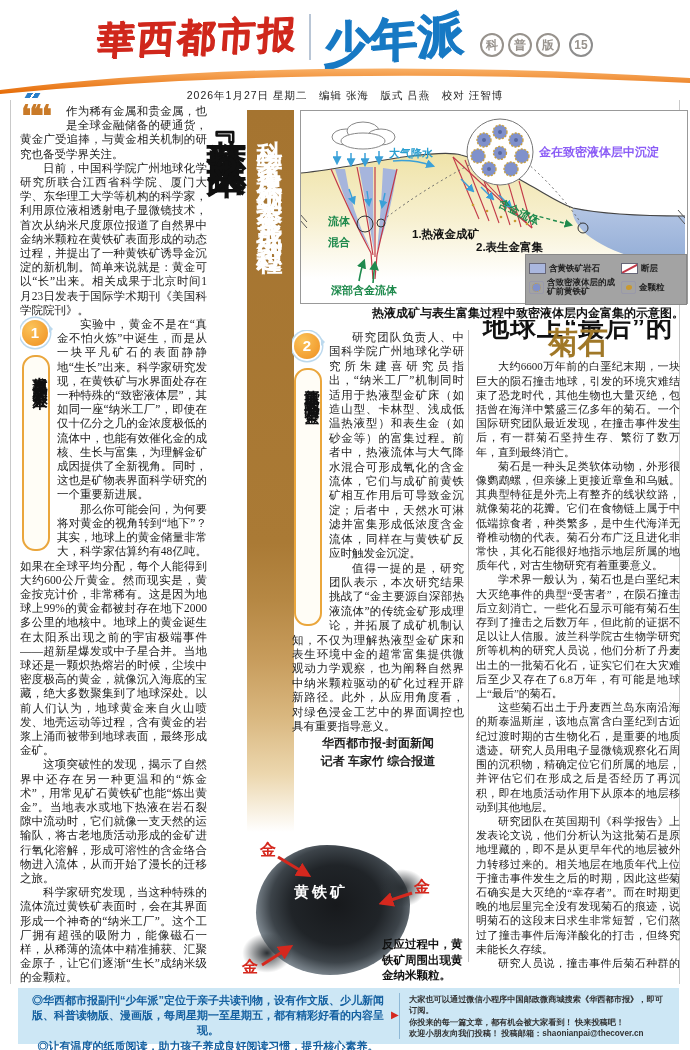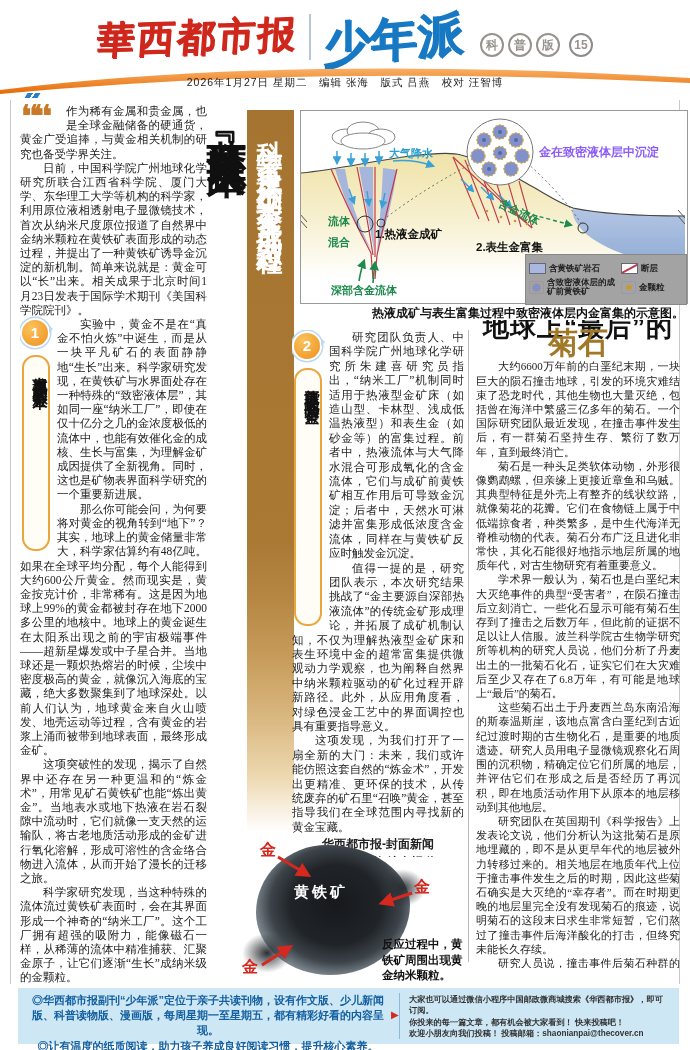--- a/index.html
+++ b/index.html
@@ -12,21 +12,21 @@
               transform:skewX(-6deg) rotate(-2deg);text-shadow:1px 1px 0 #d0271c;}
   .mast-divider{width:2px;height:46px;background:#b9c6d6;margin:0 2px 3px;}
   .edition-name{font-size:47px;font-weight:900;color:#1779c4;transform:rotate(-5deg) skewX(-5deg);
                 text-shadow:1.5px 1px 0 #1779c4;line-height:1;}
   .badges{display:flex;gap:4px;align-items:center;margin:0 0 6px 6px;}
   .badge{width:20px;height:20px;border:2px solid #97928c;border-radius:50%;color:#97928c;
          font-weight:700;font-size:12px;display:flex;align-items:center;justify-content:center;
          font-family:"Liberation Sans",sans-serif;background:#fff;}
   .badge.page-num{margin-left:5px;border-color:#8d8d8d;}
   .swoosh{position:absolute;top:52px;left:0;}
-  .dateline{position:absolute;top:76px;width:100%;text-align:center;font-size:10.5px;color:#222;
+  .dateline{position:absolute;top:89px;width:100%;text-align:center;font-size:10.5px;color:#222;
             font-family:"Liberation Sans",sans-serif;letter-spacing:1px;}
   .corner-mark{position:absolute;left:26px;top:93px;width:13px;height:5px;transform:skewX(-30deg);
                background:linear-gradient(90deg,#2a7fc9 42%,rgba(0,0,0,0) 42%,rgba(0,0,0,0) 58%,#2a7fc9 58%);}
   .edge-rule{position:absolute;top:100px;height:884px;width:1px;background:#c9c9c9;}
   .edge-rule.l{left:10px;} .edge-rule.r{left:679px;}
 
   
   .col{position:absolute;text-align:justify;overflow:hidden;}
   .col p{margin:0;text-indent:2em;}
   .left-col{left:20px;top:104px;width:187px;height:880px;font-size:11.5px;line-height:14.2px;}
@@ -60,21 +60,21 @@
   .headline-bar{position:absolute;left:247px;top:110px;width:47px;height:722px;display:flex;justify-content:center;
       background:linear-gradient(to bottom,#a57430 0%,#aa7a35 60%,#b68844 68%,#c79c5c 76%,#d9b77f 84%,#ecd7ae 92%,rgba(255,255,255,0) 100%);}
   .headline-bar span{writing-mode:vertical-rl;text-orientation:upright;color:#fff;font-size:26px;font-weight:700;
                      letter-spacing:7px;margin-top:10px;font-family:"Liberation Sans",sans-serif;}
 
   
   .diagram{position:absolute;left:300px;top:110px;width:386px;height:192px;border:1px solid #999;background:#fff;}
   .dlabel{position:absolute;font-family:"Liberation Sans",sans-serif;font-weight:700;white-space:nowrap;}
   .lab-precip{left:88px;top:35px;color:#2a9fd0;font-size:11px;}
   .lab-mix{left:27px;top:100px;color:#1f8a4d;font-size:11px;white-space:normal;width:26px;line-height:21px;}
-  .lab-hydro{left:74px;top:116px;color:#111;font-size:11.5px;}
+  .lab-hydro{left:74px;top:116px;color:#111;font-size:11.5px;padding-left:37px;}
   .lab-super{left:175px;top:129px;color:#111;font-size:11.5px;}
   .lab-goldfluid{left:196px;top:94px;color:#1f8a4d;font-size:11px;transform:rotate(27deg);}
   .lab-deep{left:30px;top:172px;color:#1f8a4d;font-size:11px;}
   .lab-inset{left:238px;top:33px;color:#8b5cf6;font-size:12px;}
   .legend{position:absolute;left:224px;top:143px;width:154px;height:45px;border:1px solid #888;background:#a3a3a3;
           display:grid;grid-template-columns:92px 56px;align-content:center;row-gap:4px;padding:2px 3px;
           font-family:"Liberation Sans",sans-serif;font-size:8.5px;font-weight:700;line-height:9px;}
   .lg{display:flex;align-items:center;gap:3px;}
   .sw{flex:0 0 auto;display:inline-block;}
   .sw-rock{width:15px;height:9px;background:#aab7de;border:1px solid #667;}
@@ -290,21 +290,20 @@
   </div>
   <div class="diagram-caption">热液成矿与表生富集过程中致密液体层内金富集的示意图。</div>
 
   <div class="col mid-col">
     <div class="rail">
       <div class="marker">2</div>
       <div class="vtitle s2">能更环保地『召唤』黄金</div>
     </div>
     <p>研究团队负责人、中国科学院广州地球化学研究所朱建喜研究员指出，“纳米工厂”机制同时适用于热液型金矿床（如造山型、卡林型、浅成低温热液型）和表生金（如砂金等）的富集过程。前者中，热液流体与大气降水混合可形成氧化的含金流体，它们与成矿前黄铁矿相互作用后可导致金沉淀；后者中，天然水可淋滤并富集形成低浓度含金流体，同样在与黄铁矿反应时触发金沉淀。</p>
     <p>值得一提的是，研究团队表示，本次研究结果挑战了“金主要源自深部热液流体”的传统金矿形成理论，并拓展了成矿机制认知，不仅为理解热液型金矿床和表生环境中金的超常富集提供微观动力学观察，也为阐释自然界中纳米颗粒驱动的矿化过程开辟新路径。此外，从应用角度看，对绿色浸金工艺中的界面调控也具有重要指导意义。</p>
-    <p>这项发现，为我们打开了一扇全新的大门：未来，我们或许能仿照这套自然的“炼金术”，开发出更精准、更环保的技术，从传统废弃的矿石里“召唤”黄金，甚至指导我们在全球范围内寻找新的黄金宝藏。</p>
     <p class="byline">华西都市报-封面新闻</p>
     <p class="byline">记者 车家竹 综合报道</p>
 
   </div>
 
   <div class="col-divider"></div>
 
   <div class="col right-col">
     <div class="art-title">
       <span class="t1">地球上“最后”的</span>

